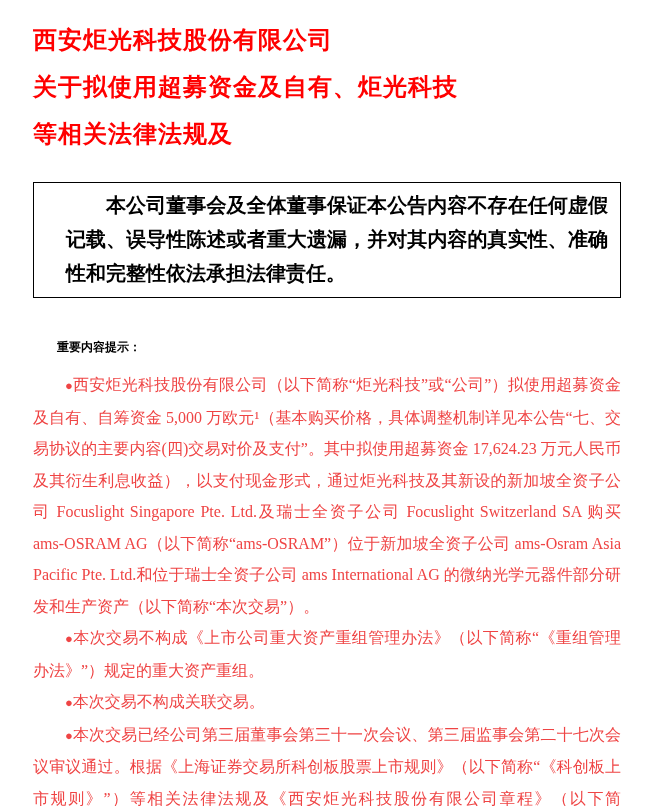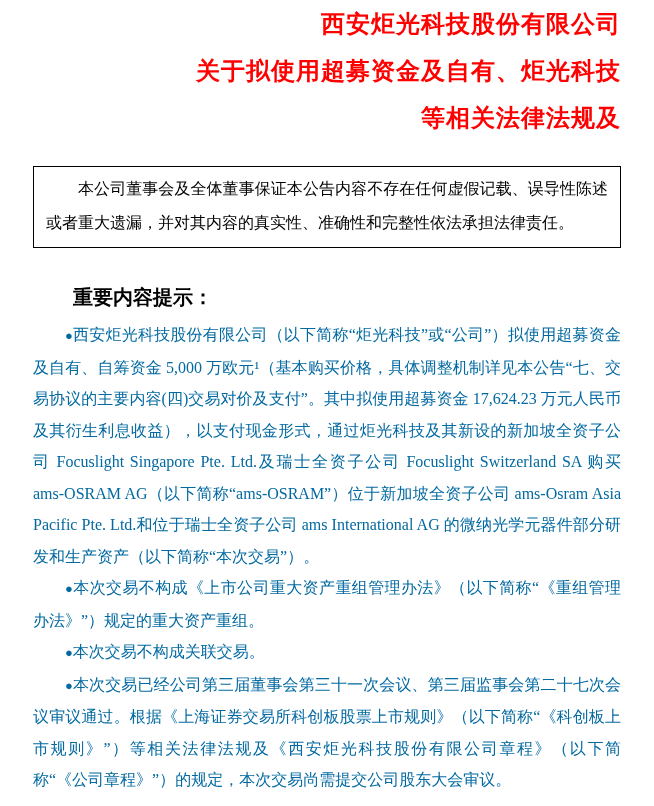--- a/index.html
+++ b/index.html
@@ -9,61 +9,63 @@
     width: 654px;
     height: 806px;
     margin: 0 auto;
     background: #ffffff;
     padding: 0 33px;
     overflow: hidden;
     font-family: "Liberation Serif", "DejaVu Serif", serif;
     color: #000000;
   }
   .title-block {
-    text-align: right;
+    padding-top: 16px;
+    text-align: left;
   }
   .title-line {
     font-family: "Liberation Sans", "DejaVu Sans", sans-serif;
     font-weight: bold;
     font-size: 24px;
     line-height: 47px;
     color: #ff0000;
     letter-spacing: 1px;
   }
   .disclaimer-box {
     margin-top: 25px;
     border: 1.5px solid #000000;
     padding: 5px 12px 7px 12px;
   }
   .disclaimer-text {
-    font-size: 16px;
-    font-weight: normal;
+    font-size: 20px;
+    font-weight: bold;
     line-height: 34px;
     text-indent: 2em;
     text-align: justify;
     color: #000000;
+    margin-left: 20px;
   }
   .section-heading {
     margin-top: 34px;
     margin-left: 2em;
     font-family: "Liberation Sans", "DejaVu Sans", sans-serif;
     font-weight: bold;
-    font-size: 20px;
+    font-size: 12px;
     line-height: 31px;
     color: #000000;
   }
   .body-block {
     margin-top: 6px;
   }
   .para {
     font-size: 16px;
     line-height: 31.5px;
     text-align: justify;
     text-indent: 2em;
-    color: #0369a1;
+    color: #ef4444;
   }
   .bullet {
     font-size: 13px;
   }
 </style>
 </head>
 <body>
 
 <div class="page">
 

